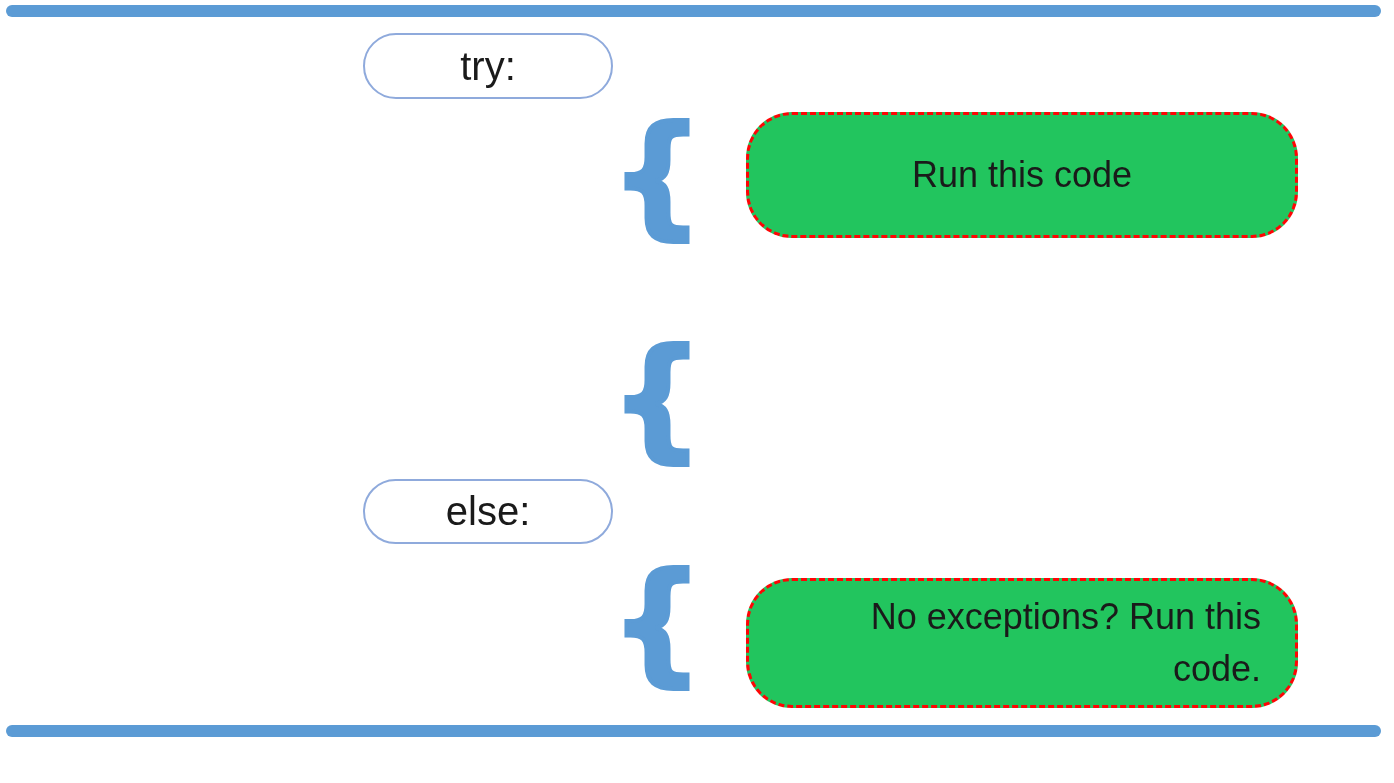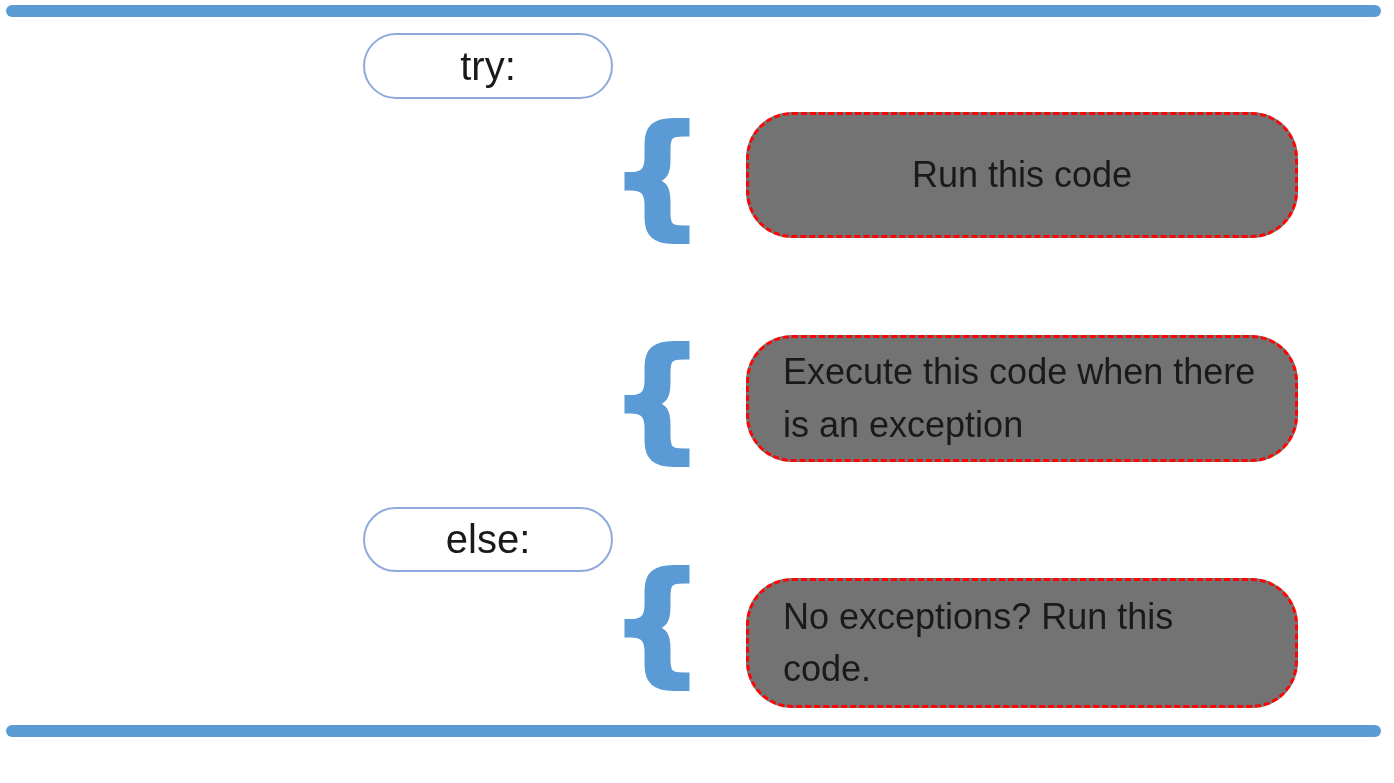--- a/index.html
+++ b/index.html
@@ -41,21 +41,21 @@
     border-radius: 34px;
     background: #ffffff;
     display: flex;
     align-items: center;
     justify-content: center;
     font-size: 40px;
     color: var(--text);
   }
   .pill.r1 { top: 33px; }
   .pill.r2 { top: 254px; height: 65px; }
-  .pill.r3 { top: 507px; height: 65px; }
+  .pill.r3 { top: 479px; height: 65px; }
 
   .brace {
     position: absolute;
     left: 622px;
     width: 70px;
     height: 140px;
     display: flex;
     align-items: center;
     justify-content: center;
     font-family: "DejaVu Sans", sans-serif;
@@ -69,25 +69,25 @@
   .brace.r1 { top: 104px; }
   .brace.r2 { top: 327px; }
   .brace.r3 { top: 551px; }
 
   .redbox {
     position: absolute;
     left: 746px;
     width: 552px;
     border: 3.5px dashed var(--dash-red);
     border-radius: 46px;
-    background: #737373;
+    background: #22c55e;
     display: flex;
     align-items: center;
     justify-content: center;
-    text-align: left;
+    text-align: right;
   }
   .redbox .label {
     font-size: 36px;
     line-height: 1.45;
     max-width: 478px;
     color: var(--text);
   }
   .redbox.r1 { top: 112px; height: 126px; }
   .redbox.r2 { top: 335px; height: 127px; }
   .redbox.r3 { top: 578px; height: 130px; }
@@ -105,23 +105,20 @@
   <div class="brace r1">
     <span>{</span>
   </div>
   <div class="redbox r1">
     <span class="label">Run this code</span>
   </div>
 
   <div class="brace r2">
     <span>{</span>
   </div>
-  <div class="redbox r2">
-    <span class="label">Execute this code when there is an exception</span>
-  </div>
 
   <div class="pill r3">
     <span>else:</span>
   </div>
   <div class="brace r3">
     <span>{</span>
   </div>
   <div class="redbox r3">
     <span class="label">No exceptions? Run this code.</span>
   </div>

